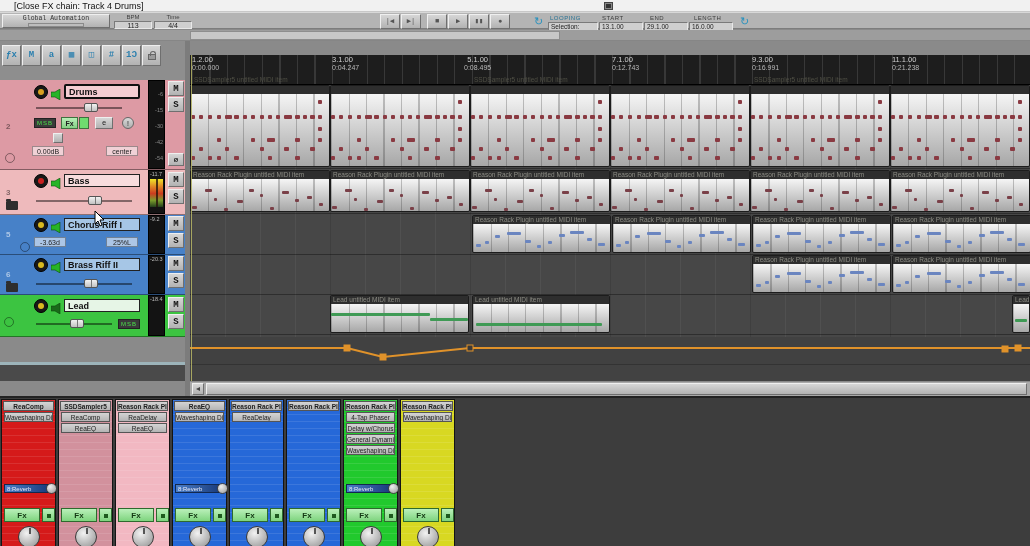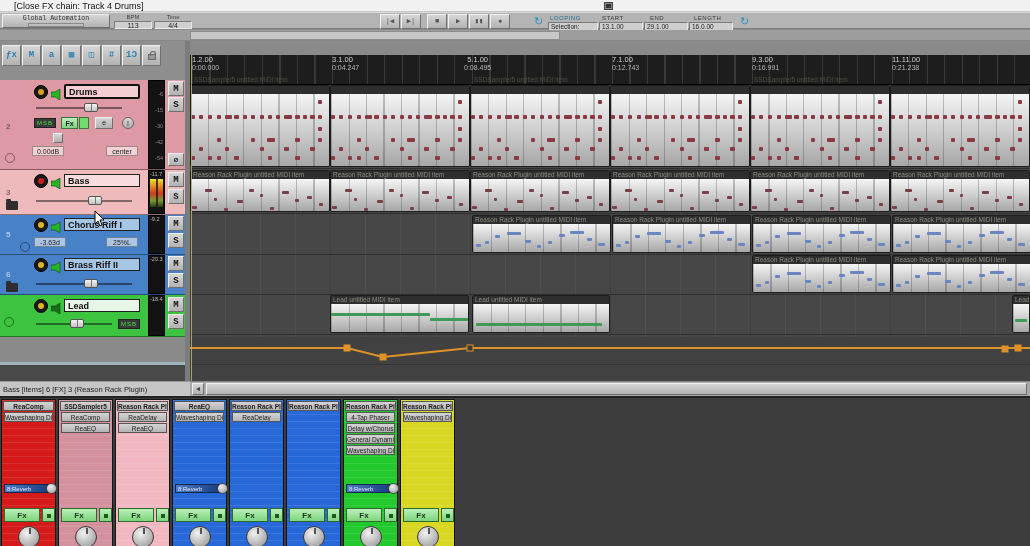--- a/index.html
+++ b/index.html
@@ -284,40 +284,39 @@
     <span class="mini msb" style="left:118px;top:24px;width:22px;height:10px;line-height:9px">MSB</span>
     <span class="circ" style="left:4px;top:22px"></span>
     <span class="meter">
       <span class="peak">-18.4</span>
     </span>
     <span class="msbtn bevel" style="top:2px">M</span>
     <span class="msbtn bevel" style="top:19px">S</span>
   </div>
 
   <div class="tcp-empty"></div>
-  <div class="statusbar">Bass [items] 6 [FX] 3 (Reason Rack Plugin)</div>
 
   <div class="arrange-bg"></div>
   <div class="ruler"><span id="ruler-marks"><span class="ruler-mark" style="position: absolute; left: 2px;">
           <div class="bar">1.2.00</div>
           <div class="time">0:00.000</div>
         </span><span class="ruler-mark" style="position: absolute; left: 142px;">
           <div class="bar">3.1.00</div>
           <div class="time">0:04.247</div>
         </span><span class="ruler-mark" style="position: absolute; left: 274px; text-align: center;">
           <div class="bar">5.1.00</div>
           <div class="time">0:08.495</div>
         </span><span class="ruler-mark" style="position: absolute; left: 422px;">
           <div class="bar">7.1.00</div>
           <div class="time">0:12.743</div>
         </span><span class="ruler-mark" style="position: absolute; left: 562px;">
           <div class="bar">9.3.00</div>
           <div class="time">0:16.991</div>
         </span><span class="ruler-mark" style="position: absolute; left: 702px;">
-          <div class="bar">11.11.00</div>
+          <div class="bar">11.1.00</div>
           <div class="time">0:21.238</div>
         </span><span class="ghost-label" style="left: 4px;">SSDSampler5 untitled MIDI item</span><span class="ghost-label" style="left: 284px;">SSDSampler5 untitled MIDI item</span><span class="ghost-label" style="left: 564px;">SSDSampler5 untitled MIDI item</span></span></div>
   <div id="lanes">
       <div class="lane" style="top: 85px; height: 84px;">
         <div class="mitem" style="left: 0px; width: 140px;">
           <div class="ihead"></div>
           <div class="ibody">
             <div class="note" style="left: 92%; width: 3.2%; top: 6px; height: 4px; background: rgb(138, 58, 66);"></div>
             <div class="note" style="left: 0%; width: 3.2%; top: 21px; height: 4px; background: rgb(138, 58, 66);"></div>
             <div class="note" style="left: 5.5%; width: 3.2%; top: 21px; height: 4px; background: rgb(138, 58, 66);"></div>

